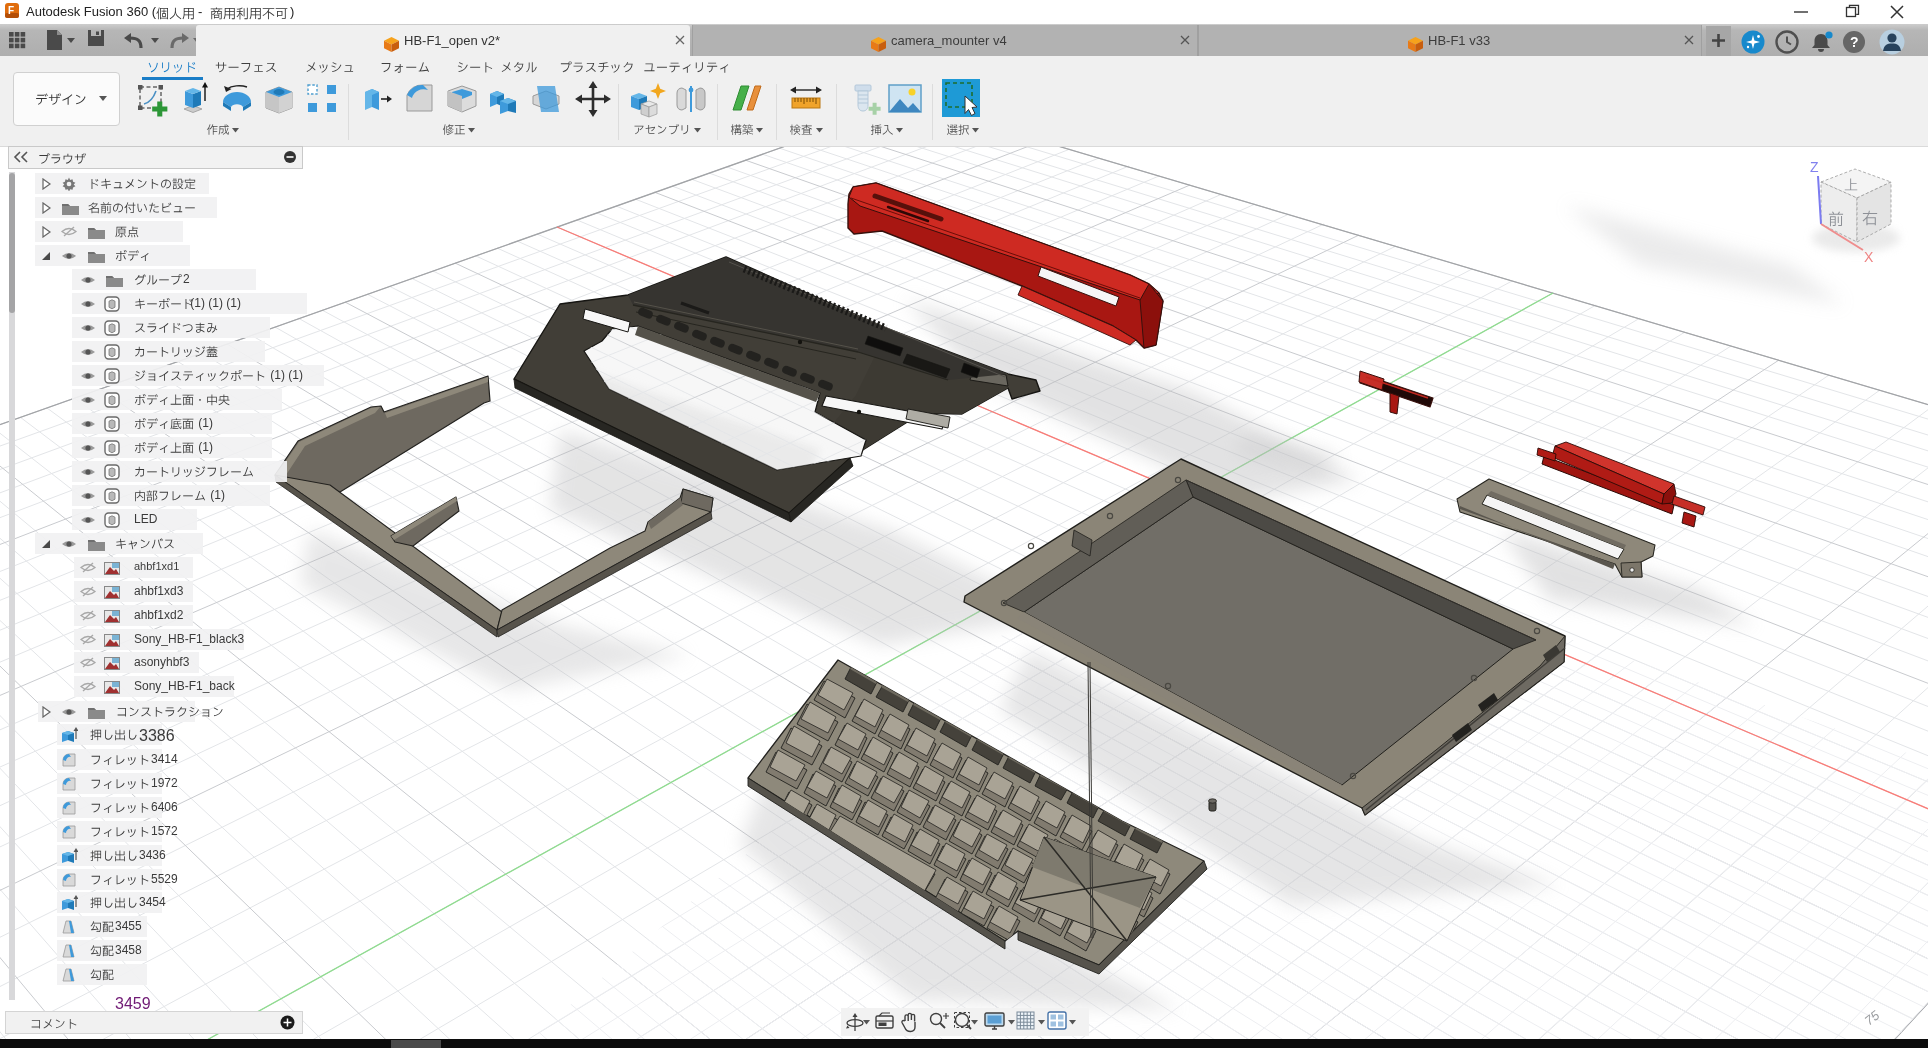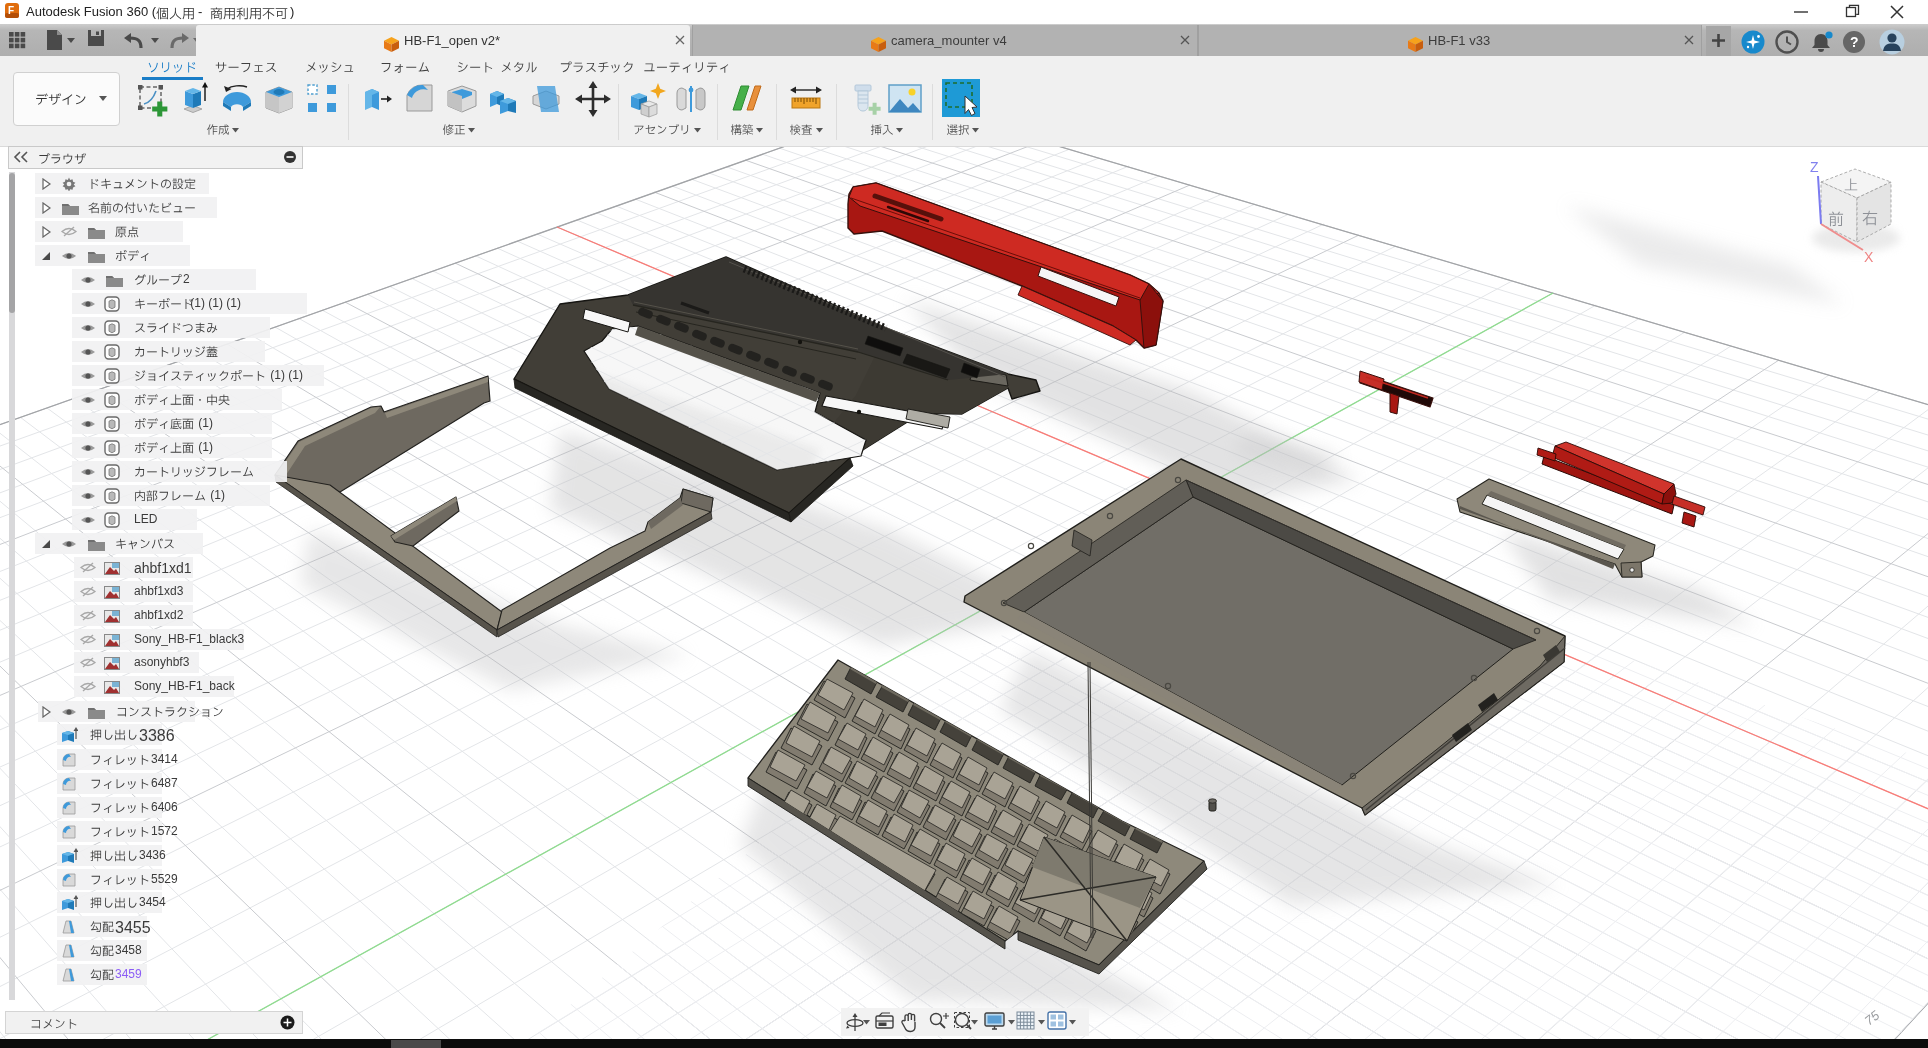--- a/index.html
+++ b/index.html
@@ -1032,21 +1032,21 @@
     <div style="position:absolute;left:74px;top:557px;width:119px;height:21px;background:rgba(241,241,242,0.92)"></div>
     <svg style="position:absolute;left:80px;top:561px" width="16" height="13">
       <path d="M1 6.5 Q8 0.5 15 6.5 Q8 12.5 1 6.5z" fill="none" stroke="#a8a8a8" stroke-width="1.3"></path>
       <path d="M3 11L13 2" stroke="#a8a8a8" stroke-width="1.3"></path>
     </svg>
     <svg style="position:absolute;left:104px;top:562px" width="16" height="13">
       <rect x="0.5" y="0.5" width="15" height="12" fill="#e8e8e8" stroke="#888" stroke-width="1"></rect>
       <rect x="8" y="1" width="7" height="5" fill="#7ab3d4"></rect>
       <path d="M1 12l5-7 4 4 2-2 3 5z" fill="#a03030"></path>
     </svg>
-    <span style="position:absolute;left:134px;top:560px;font-size:14px;color:#3a3a3a">ahbf1xd1</span>
+    <span style="position:absolute;left:134px;top:560px;font-size:11px;color:#3a3a3a">ahbf1xd1</span>
     <div style="position:absolute;left:74px;top:581px;width:119px;height:21px;background:rgba(241,241,242,0.92)"></div>
     <svg style="position:absolute;left:80px;top:585px" width="16" height="13">
       <path d="M1 6.5 Q8 0.5 15 6.5 Q8 12.5 1 6.5z" fill="none" stroke="#a8a8a8" stroke-width="1.3"></path>
       <path d="M3 11L13 2" stroke="#a8a8a8" stroke-width="1.3"></path>
     </svg>
     <svg style="position:absolute;left:104px;top:586px" width="16" height="13">
       <rect x="0.5" y="0.5" width="15" height="12" fill="#e8e8e8" stroke="#888" stroke-width="1"></rect>
       <rect x="8" y="1" width="7" height="5" fill="#7ab3d4"></rect>
       <path d="M1 12l5-7 4 4 2-2 3 5z" fill="#a03030"></path>
     </svg>
@@ -1159,21 +1159,21 @@
     </svg>
     <div style="position:absolute;left:90px;top:775px"><svg width="61" height="17" viewBox="0 -12.4 61 17" style="display:inline-block;vertical-align:middle">
         <g transform="translate(0,0) scale(0.012000,-0.012000)" fill="#3a3a3a">
           <path transform="translate(0,0)" d="M132 715H834Q830 515 776 372Q722 230 608 135Q495 40 313 -10L280 61Q442 106 542 183Q643 260 692 372Q742 485 753 643H132Z"></path>
           <path transform="translate(1000,0)" d="M800 571Q699 467 566 381V-55H494V337Q354 255 183 191L153 259Q322 317 480 412Q638 508 751 625Z"></path>
           <path transform="translate(2000,0)" d="M218 4V764H289V75Q456 97 598 196Q740 295 827 461L883 417Q791 244 636 135Q480 26 289 4Z"></path>
           <path transform="translate(3000,0)" d="M453 332Q432 448 380 596L451 613Q504 447 522 347ZM314 7Q456 67 542 145Q628 223 672 329Q717 435 736 587L809 578Q789 418 739 300Q689 183 596 94Q503 6 354 -60ZM233 283Q197 422 145 549L215 570Q269 430 300 303Z"></path>
           <path transform="translate(4000,0)" d="M834 238Q605 359 392 432V-30H320V785H392V508Q635 423 866 302Z"></path>
         </g>
       </svg></div>
-    <span style="position:absolute;left:151px;top:776px;font-size:12px;color:#3a3a3a;white-space:pre">6487</span>
+    <span style="position:absolute;left:151px;top:776px;font-size:12px;color:#3a3a3a;white-space:pre">1972</span>
     <div style="position:absolute;left:57px;top:797px;width:105px;height:21px;background:rgba(241,241,242,0.92)"></div>
     <svg style="position:absolute;left:61px;top:800px" width="16" height="16">
       <path d="M2 14V8a6 6 0 016-6h6v12z" fill="#d9d9d9" stroke="#999" stroke-width="0.8"></path>
       <path d="M2 8a6 6 0 016-6l2 3a4 4 0 00-5 4z" fill="#3e9adb"></path>
     </svg>
     <div style="position:absolute;left:90px;top:799px"><svg width="61" height="17" viewBox="0 -12.4 61 17" style="display:inline-block;vertical-align:middle">
         <g transform="translate(0,0) scale(0.012000,-0.012000)" fill="#3a3a3a">
           <path transform="translate(0,0)" d="M132 715H834Q830 515 776 372Q722 230 608 135Q495 40 313 -10L280 61Q442 106 542 183Q643 260 692 372Q742 485 753 643H132Z"></path>
           <path transform="translate(1000,0)" d="M800 571Q699 467 566 381V-55H494V337Q354 255 183 191L153 259Q322 317 480 412Q638 508 751 625Z"></path>
           <path transform="translate(2000,0)" d="M218 4V764H289V75Q456 97 598 196Q740 295 827 461L883 417Q791 244 636 135Q480 26 289 4Z"></path>
@@ -1250,21 +1250,21 @@
     <svg style="position:absolute;left:61px;top:919px" width="16" height="16">
       <polygon points="2,14 5,2 10,2 13,14" fill="#d9d9d9" stroke="#999" stroke-width="0.8"></polygon>
       <polygon points="8,2 10,2 13,14 10,14" fill="#3e9adb"></polygon>
     </svg>
     <div style="position:absolute;left:90px;top:918px"><svg width="25" height="17" viewBox="0 -12.4 25 17" style="display:inline-block;vertical-align:middle">
         <g transform="translate(0,0) scale(0.012000,-0.012000)" fill="#3a3a3a">
           <path transform="translate(0,0)" d="M912 719Q912 212 870 63Q853 2 815 -26Q777 -55 709 -55H548L531 7H702Q748 7 772 26Q796 46 806 87Q823 155 833 299Q843 443 844 657H277Q208 512 89 405L44 454Q223 611 278 847L341 836Q325 773 304 719ZM656 84Q625 148 615 167Q393 128 91 105L79 171L178 177Q228 264 274 373Q319 482 343 578L408 559Q381 463 340 362Q299 262 256 183Q439 199 586 221Q525 331 462 413L516 449Q569 379 622 292Q675 204 715 118Z"></path>
           <path transform="translate(1000,0)" d="M199 748H46V803H502V748H364V622H485V-12H137V-78H79V622H199ZM893 220 950 203V13Q950 -22 936 -36Q922 -50 887 -50H674Q615 -50 588 -24Q561 3 561 61V471H856V744H534V803H918V412H623V77Q623 48 628 34Q634 20 648 15Q662 10 692 10H893ZM253 622H310V748H253ZM378 317Q310 317 310 390V569H253Q252 460 234 388Q216 315 172 263L137 297V213H429V317ZM204 569H137V308Q174 350 189 414Q204 477 204 568ZM429 368V569H360V405Q360 383 367 376Q374 368 394 368ZM137 160V44H429V160Z"></path>
         </g>
       </svg></div>
-    <span style="position:absolute;left:115px;top:919px;font-size:16px;color:#3a3a3a;white-space:pre">3455</span>
+    <span style="position:absolute;left:115px;top:919px;font-size:12px;color:#3a3a3a;white-space:pre">3455</span>
     <div style="position:absolute;left:57px;top:940px;width:90px;height:21px;background:rgba(241,241,242,0.92)"></div>
     <svg style="position:absolute;left:61px;top:943px" width="16" height="16">
       <polygon points="2,14 5,2 10,2 13,14" fill="#d9d9d9" stroke="#999" stroke-width="0.8"></polygon>
       <polygon points="8,2 10,2 13,14 10,14" fill="#3e9adb"></polygon>
     </svg>
     <div style="position:absolute;left:90px;top:942px"><svg width="25" height="17" viewBox="0 -12.4 25 17" style="display:inline-block;vertical-align:middle">
         <g transform="translate(0,0) scale(0.012000,-0.012000)" fill="#3a3a3a">
           <path transform="translate(0,0)" d="M912 719Q912 212 870 63Q853 2 815 -26Q777 -55 709 -55H548L531 7H702Q748 7 772 26Q796 46 806 87Q823 155 833 299Q843 443 844 657H277Q208 512 89 405L44 454Q223 611 278 847L341 836Q325 773 304 719ZM656 84Q625 148 615 167Q393 128 91 105L79 171L178 177Q228 264 274 373Q319 482 343 578L408 559Q381 463 340 362Q299 262 256 183Q439 199 586 221Q525 331 462 413L516 449Q569 379 622 292Q675 204 715 118Z"></path>
           <path transform="translate(1000,0)" d="M199 748H46V803H502V748H364V622H485V-12H137V-78H79V622H199ZM893 220 950 203V13Q950 -22 936 -36Q922 -50 887 -50H674Q615 -50 588 -24Q561 3 561 61V471H856V744H534V803H918V412H623V77Q623 48 628 34Q634 20 648 15Q662 10 692 10H893ZM253 622H310V748H253ZM378 317Q310 317 310 390V569H253Q252 460 234 388Q216 315 172 263L137 297V213H429V317ZM204 569H137V308Q174 350 189 414Q204 477 204 568ZM429 368V569H360V405Q360 383 367 376Q374 368 394 368ZM137 160V44H429V160Z"></path>
         </g>
@@ -1274,21 +1274,21 @@
     <svg style="position:absolute;left:61px;top:967px" width="16" height="16">
       <polygon points="2,14 5,2 10,2 13,14" fill="#d9d9d9" stroke="#999" stroke-width="0.8"></polygon>
       <polygon points="8,2 10,2 13,14 10,14" fill="#3e9adb"></polygon>
     </svg>
     <div style="position:absolute;left:90px;top:966px"><svg width="25" height="17" viewBox="0 -12.4 25 17" style="display:inline-block;vertical-align:middle">
         <g transform="translate(0,0) scale(0.012000,-0.012000)" fill="#3a3a3a">
           <path transform="translate(0,0)" d="M912 719Q912 212 870 63Q853 2 815 -26Q777 -55 709 -55H548L531 7H702Q748 7 772 26Q796 46 806 87Q823 155 833 299Q843 443 844 657H277Q208 512 89 405L44 454Q223 611 278 847L341 836Q325 773 304 719ZM656 84Q625 148 615 167Q393 128 91 105L79 171L178 177Q228 264 274 373Q319 482 343 578L408 559Q381 463 340 362Q299 262 256 183Q439 199 586 221Q525 331 462 413L516 449Q569 379 622 292Q675 204 715 118Z"></path>
           <path transform="translate(1000,0)" d="M199 748H46V803H502V748H364V622H485V-12H137V-78H79V622H199ZM893 220 950 203V13Q950 -22 936 -36Q922 -50 887 -50H674Q615 -50 588 -24Q561 3 561 61V471H856V744H534V803H918V412H623V77Q623 48 628 34Q634 20 648 15Q662 10 692 10H893ZM253 622H310V748H253ZM378 317Q310 317 310 390V569H253Q252 460 234 388Q216 315 172 263L137 297V213H429V317ZM204 569H137V308Q174 350 189 414Q204 477 204 568ZM429 368V569H360V405Q360 383 367 376Q374 368 394 368ZM137 160V44H429V160Z"></path>
         </g>
       </svg></div>
-    <span style="position:absolute;left:115px;top:967px;font-size:12px;color:#8b5cf6;white-space:pre">3459</span>
+    <span style="position:absolute;left:115px;top:995px;font-size:16px;color:#701a75;white-space:pre">3459</span>
     <div style="position:absolute;left:841px;top:1008px;width:248px;height:28px;background:#f2f2f2"></div>
     <svg style="position:absolute;left:0;top:0;width:1928px;height:1048px;pointer-events:none" viewBox="0 0 1928 1048">
       <g transform="translate(846,1013)">
         <ellipse cx="9" cy="10" rx="8" ry="3.4" fill="none" stroke="#3f3f3f" stroke-width="1.3"></ellipse>
         <path d="M9 2v16" stroke="#3f3f3f" stroke-width="1.3"></path>
         <path d="M9 0l-2.5 4h5z" fill="#3f3f3f"></path>
         <path d="M1.5 12.5l-1.5 3 3.5-.5z" fill="#3f3f3f"></path>
       </g>
       <path d="M863 1020h7l-3.5 4.5z" fill="#555"></path>
       <g transform="translate(876,1013)">

